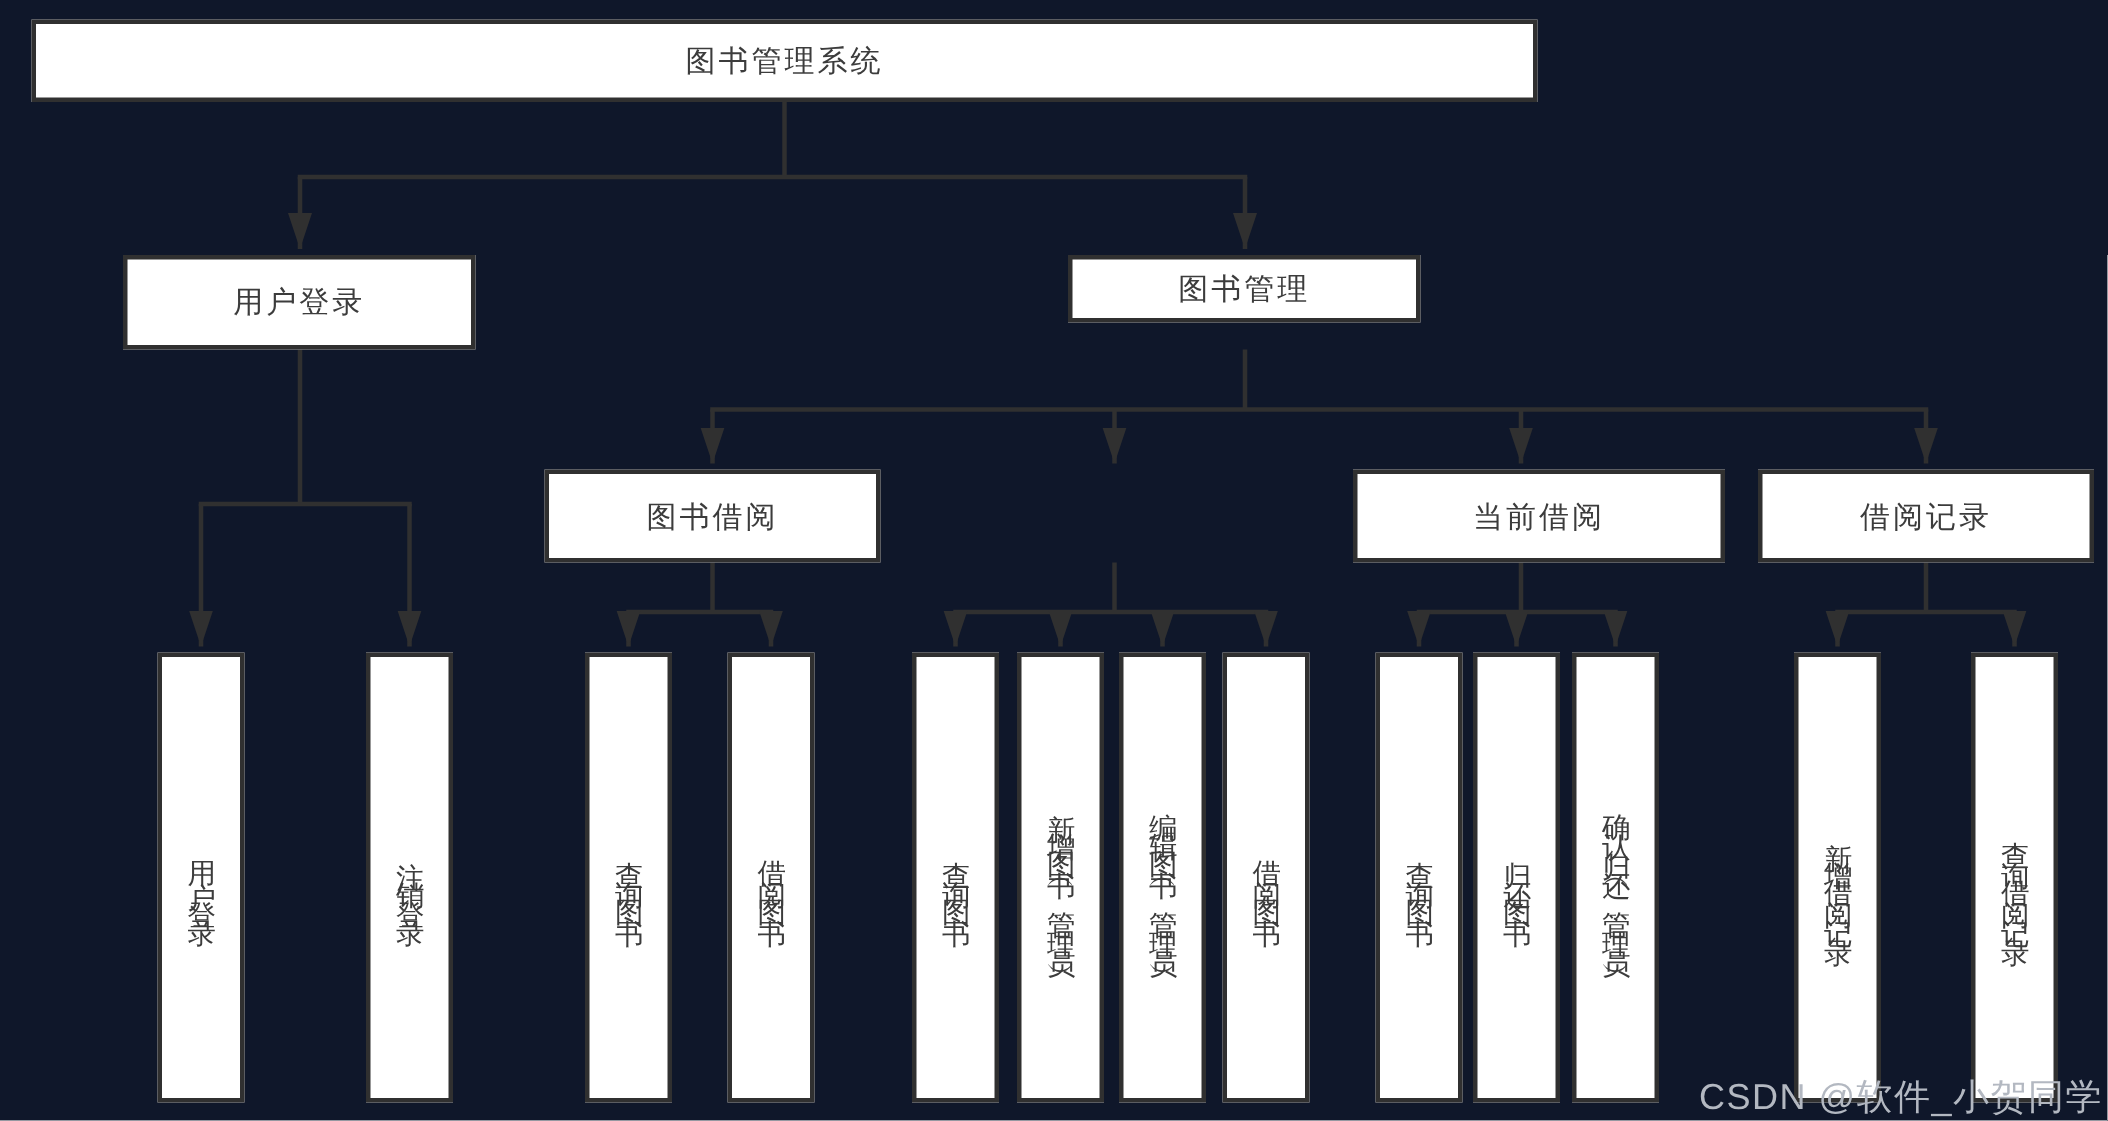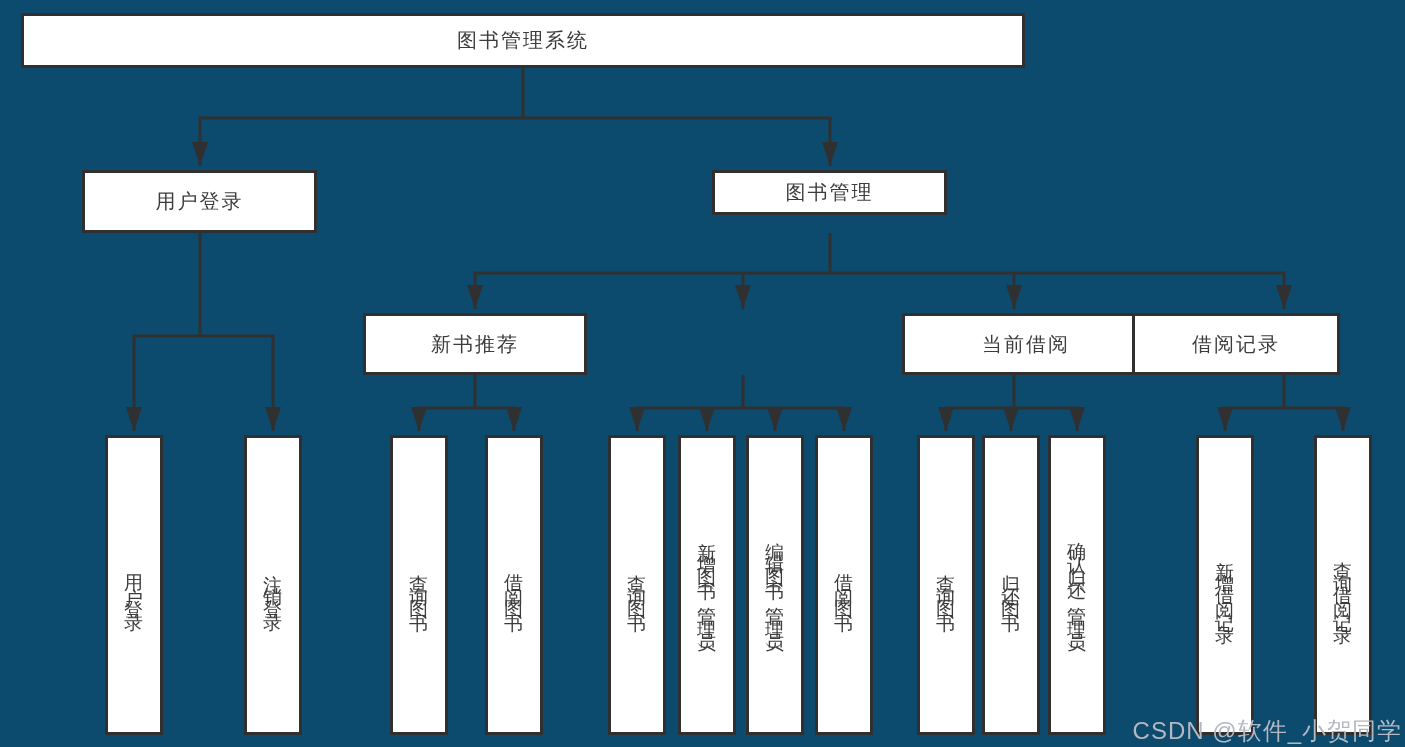--- a/index.html
+++ b/index.html
@@ -1,17 +1,17 @@
 <!DOCTYPE html>
 <html><head>
 <meta charset="utf-8">
 <style>
   html,body{margin:0;padding:0;background:#ffffff;}
   .stage{
-    position:relative;width:1405px;height:747px;background:#0c4a6e;
+    position:relative;width:1405px;height:747px;background:#0f172a;
     font-family:"Liberation Sans",sans-serif;overflow:hidden;
   }
   svg.wires{position:absolute;left:0;top:0;z-index:1;}
   .node{
     position:absolute;box-sizing:border-box;border:3px solid #303030;
     background:#ffffff;display:flex;align-items:center;justify-content:center;
     z-index:2;color:#3c3c3c;
   }
   .node.h span{font-size:20px;letter-spacing:2px;white-space:nowrap;}
   .node.v{width:58px;height:300px;}
@@ -77,26 +77,26 @@
   </div>
 
   <div class="node h" style="left:82px;top:170px;width:235px;height:63px">
     <span>用户登录</span>
   </div>
   <div class="node h" style="left:712px;top:170px;width:235px;height:45px">
     <span>图书管理</span>
   </div>
 
   <div class="node h" style="left:363px;top:313px;width:224px;height:62px">
-    <span>新书推荐</span>
+    <span>图书借阅</span>
   </div>
   <div class="node h" style="left:902px;top:313px;width:248px;height:62px">
     <span>当前借阅</span>
   </div>
-  <div class="node h" style="left:1132px;top:313px;width:208px;height:62px">
+  <div class="node h" style="left:1172px;top:313px;width:224px;height:62px">
     <span>借阅记录</span>
   </div>
 
   <div class="node v" style="left:105px;top:435px">
     <span>用户登录</span>
   </div>
   <div class="node v" style="left:244px;top:435px">
     <span>注销登录</span>
   </div>
 

